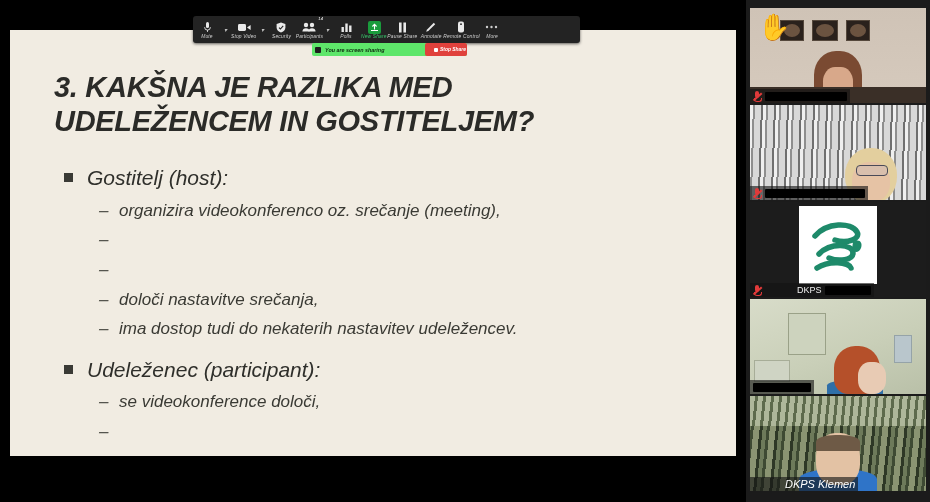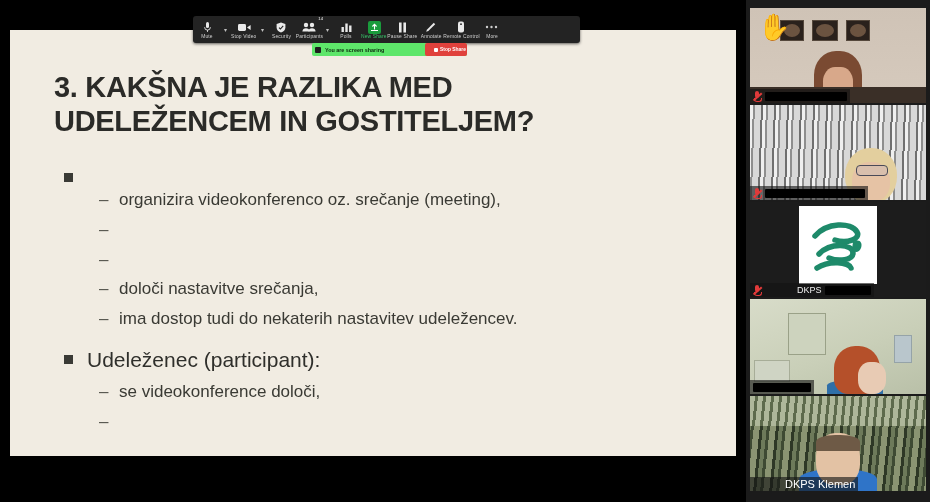--- a/index.html
+++ b/index.html
@@ -1,21 +1,21 @@
 <!DOCTYPE html>
 <html><head>
 <meta charset="utf-8">
 <style>
   html,body{margin:0;padding:0;background:#000;}
   body{width:930px;height:502px;overflow:hidden;
        font-family:"Liberation Sans",sans-serif;}
   #app{position:relative;width:930px;height:502px;background:#000;}
 
   
-  #share-region{position:absolute;left:0;top:0;width:746px;height:502px;background:#000;overflow:hidden;}
+  #share-region{position:absolute;left:0;top:0;width:746px;height:502px;background:#000;overflow:hidden;font-style:italic;}
   #slide{position:absolute;left:10px;top:30px;width:726px;height:426px;background:#f1ece2;}
   #slide-inner{position:absolute;left:0;top:0;right:0;bottom:0;padding:40px 34px 0 44px;box-sizing:border-box;}
 
   #slide-title{color:#2b2b28;font-size:29px;line-height:1.18;font-weight:700;
                letter-spacing:-0.3px;margin:0 0 26px 0;max-width:620px;}
 
   .bullet-l1{display:flex;align-items:flex-start;margin:0 0 6px 0;}
   .sq{width:9px;height:9px;background:#3a3a35;margin:9px 14px 0 10px;flex:0 0 auto;}
   .bullet-l1-text{font-size:21px;color:#2f2f2b;line-height:1.35;}
 
@@ -52,21 +52,21 @@
   #stop-share{position:absolute;left:425px;top:43px;width:42px;height:13px;background:#e0413c;
               border-radius:2px;display:flex;align-items:center;justify-content:center;}
   #stop-share .ss-sq{width:4px;height:4px;background:#fff;border-radius:1px;}
   #stop-share .ss-text{font-size:3.4px;color:#fff;margin-left:2px;white-space:nowrap;
                        transform:scale(1.45);transform-origin:left center;font-weight:700;}
 
   
   #strip{position:absolute;right:0;top:0;width:184px;height:502px;background:#1b1b1b;
          display:flex;flex-direction:column;gap:2px;padding:8px 4px 4px 4px;box-sizing:border-box;}
   .tile{position:relative;width:100%;height:95px;background:#000;overflow:hidden;flex:0 0 auto;}
-  .tile.speaking{outline:3px solid #9ade3a;outline-offset:-3px;}
+  .tile.speaking{outline:3px solid #9ade3a;outline-offset:-3px;font-style:italic;}
   .tile-video{position:absolute;inset:0;}
   .namebar{position:absolute;left:0;bottom:0;height:14px;display:flex;align-items:center;
            padding:0 3px;background:rgba(20,20,20,.62);max-width:95%;}
   .mic-muted{width:8px;height:11px;flex:0 0 auto;margin-right:4px;position:relative;}
   .mic-muted .body{position:absolute;left:2px;top:0;width:4px;height:7px;background:#e03a3a;border-radius:2px;}
   .mic-muted .base{position:absolute;left:1px;top:7px;width:6px;height:3px;border:1px solid #e03a3a;
                    border-top:none;border-radius:0 0 3px 3px;}
   .mic-muted .slash{position:absolute;left:-1px;top:5px;width:11px;height:1.5px;background:#e03a3a;
                     transform:rotate(-42deg);}
   .redact{height:9px;background:#000;border-radius:1px;}
@@ -125,20 +125,21 @@
 
   <div id="share-region">
 
     <div id="slide">
       <div id="slide-inner">
 
         <h1 id="slide-title">3. KAKŠNA JE RAZLIKA MED UDELEŽENCEM IN GOSTITELJEM?</h1>
 
         <div class="bullet-l1">
           <span class="sq"></span>
+          <span class="bullet-l1-text">Gostitelj (host):</span>
         </div>
         <div class="bullet-l2">
           <span class="dash">–</span>
           <span class="bullet-l2-text">organizira videokonferenco oz. srečanje (meeting),</span>
         </div>
         <div class="bullet-l2">
           <span class="dash">–</span>
         </div>
         <div class="bullet-l2">
           <span class="dash">–</span>

